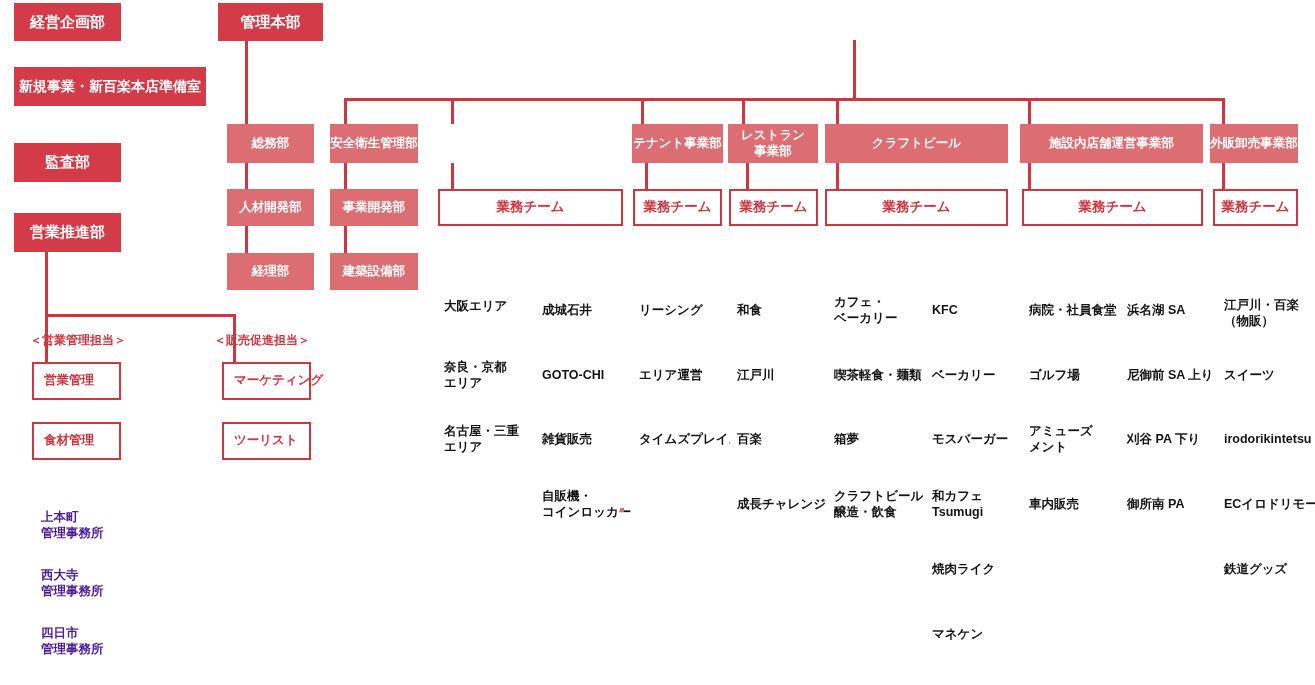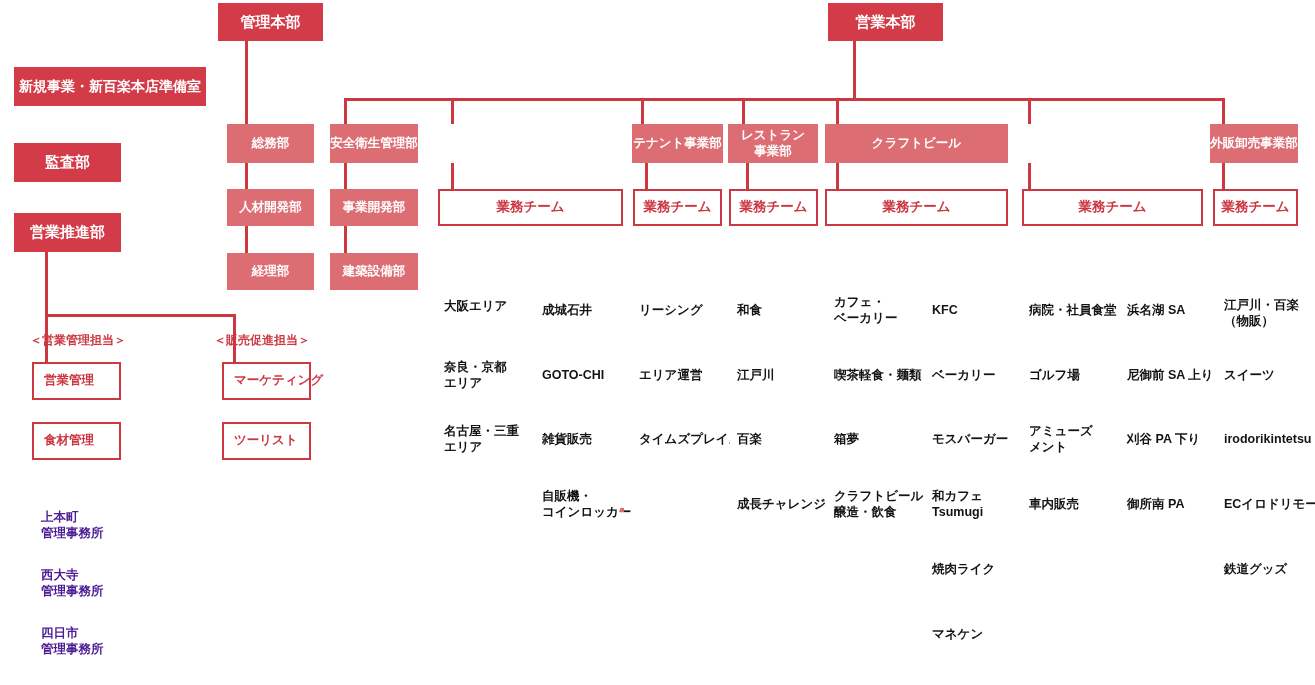--- a/index.html
+++ b/index.html
@@ -53,39 +53,40 @@
   <div class="line" style="left:746px;top:163px;width:3px;height:26px"></div>
   <div class="line" style="left:836px;top:163px;width:3px;height:26px"></div>
   <div class="line" style="left:1028px;top:163px;width:3px;height:26px"></div>
   <div class="line" style="left:1222px;top:163px;width:3px;height:26px"></div>
 
   <div class="line" style="left:45px;top:251px;width:3px;height:64px"></div>
   <div class="line" style="left:45px;top:314px;width:191px;height:3px"></div>
   <div class="line" style="left:45px;top:314px;width:3px;height:48px"></div>
   <div class="line" style="left:233px;top:314px;width:3px;height:48px"></div>
 
+  <div class="bx hq" style="left:14px;top:3px;width:107px;height:38px">経営企画部</div>
   <div class="bx hq hq-wide" style="left:14px;top:67px;width:192px;height:39px">新規事業・新百楽本店準備室</div>
   <div class="bx hq" style="left:14px;top:143px;width:107px;height:39px">監査部</div>
   <div class="bx hq" style="left:14px;top:213px;width:107px;height:39px">営業推進部</div>
 
   <div class="bx hq" style="left:218px;top:3px;width:105px;height:38px">管理本部</div>
   <div class="bx dept" style="left:227px;top:124px;width:87px;height:39px">総務部</div>
   <div class="bx dept" style="left:227px;top:189px;width:87px;height:37px">人材開発部</div>
   <div class="bx dept" style="left:227px;top:253px;width:87px;height:37px">経理部</div>
 
   <div class="bx dept" style="left:330px;top:124px;width:88px;height:39px">安全衛生管理部</div>
   <div class="bx dept" style="left:330px;top:189px;width:88px;height:37px">事業開発部</div>
   <div class="bx dept" style="left:330px;top:253px;width:88px;height:37px">建築設備部</div>
 
-  <div class="bx hq" style="left:828px;top:3px;width:115px;height:38px">営業本部</div>
 
   <div class="bx dept" style="left:632px;top:124px;width:91px;height:39px">テナント事業部</div>
   <div class="bx dept" style="left:728px;top:124px;width:90px;height:39px">レストラン
 事業部</div>
   <div class="bx dept" style="left:825px;top:124px;width:183px;height:39px">クラフトビール</div>
+  <div class="bx dept" style="left:1020px;top:124px;width:183px;height:39px">施設内店舗運営事業部</div>
   <div class="bx dept" style="left:1210px;top:124px;width:88px;height:39px">外販卸売事業部</div>
 
   <div class="bx team" style="left:438px;top:189px;width:185px;height:37px">業務チーム</div>
   <div class="bx team" style="left:633px;top:189px;width:89px;height:37px">業務チーム</div>
   <div class="bx team" style="left:729px;top:189px;width:89px;height:37px">業務チーム</div>
   <div class="bx team" style="left:825px;top:189px;width:183px;height:37px">業務チーム</div>
   <div class="bx team" style="left:1022px;top:189px;width:181px;height:37px">業務チーム</div>
   <div class="bx team" style="left:1213px;top:189px;width:85px;height:37px">業務チーム</div>
 
   <div class="bx item" style="left:437px;top:288px;width:86px;height:38px">大阪エリア</div>

